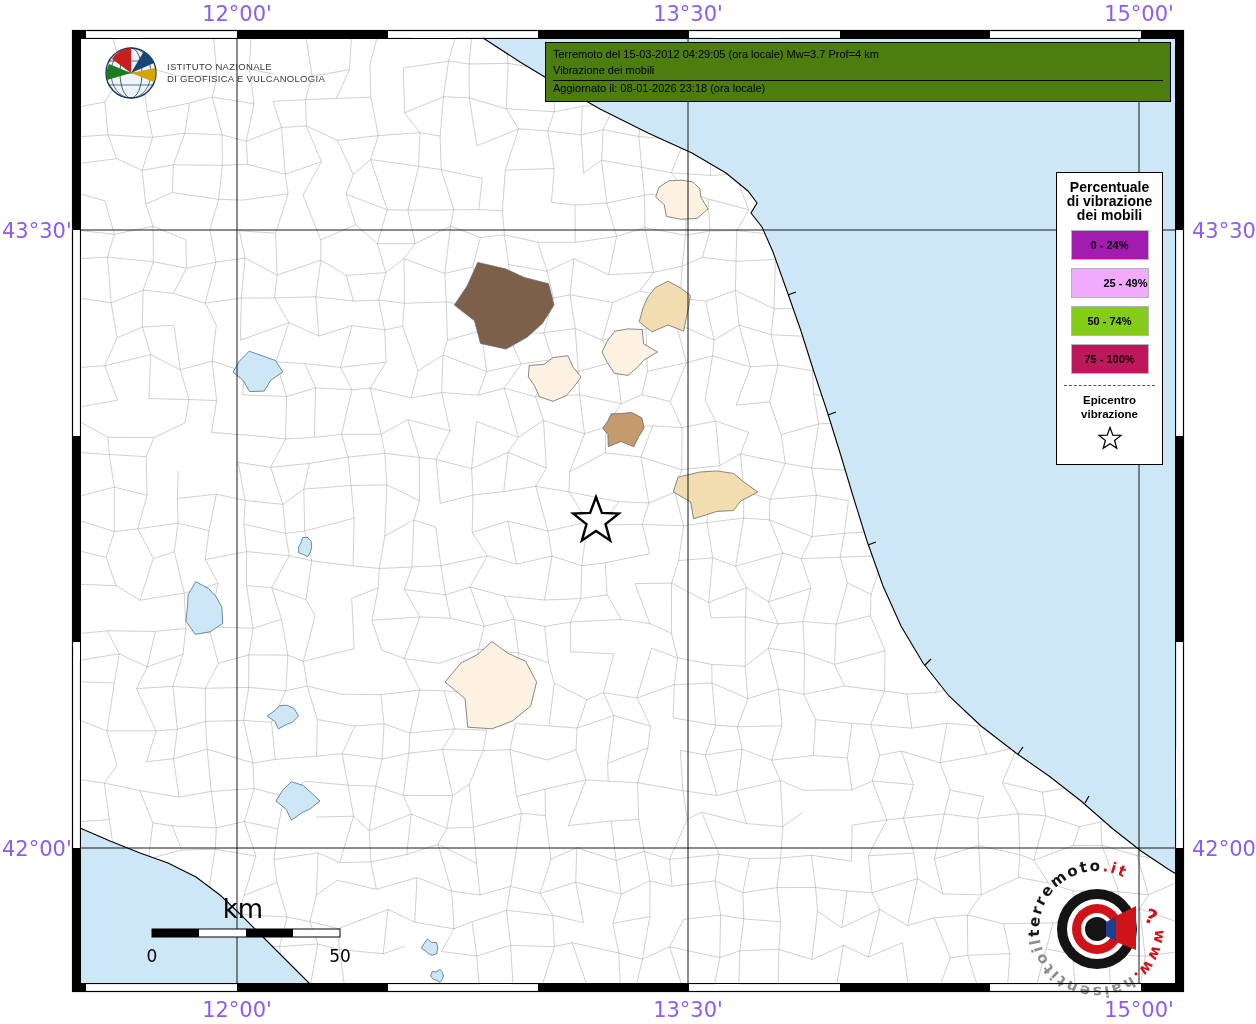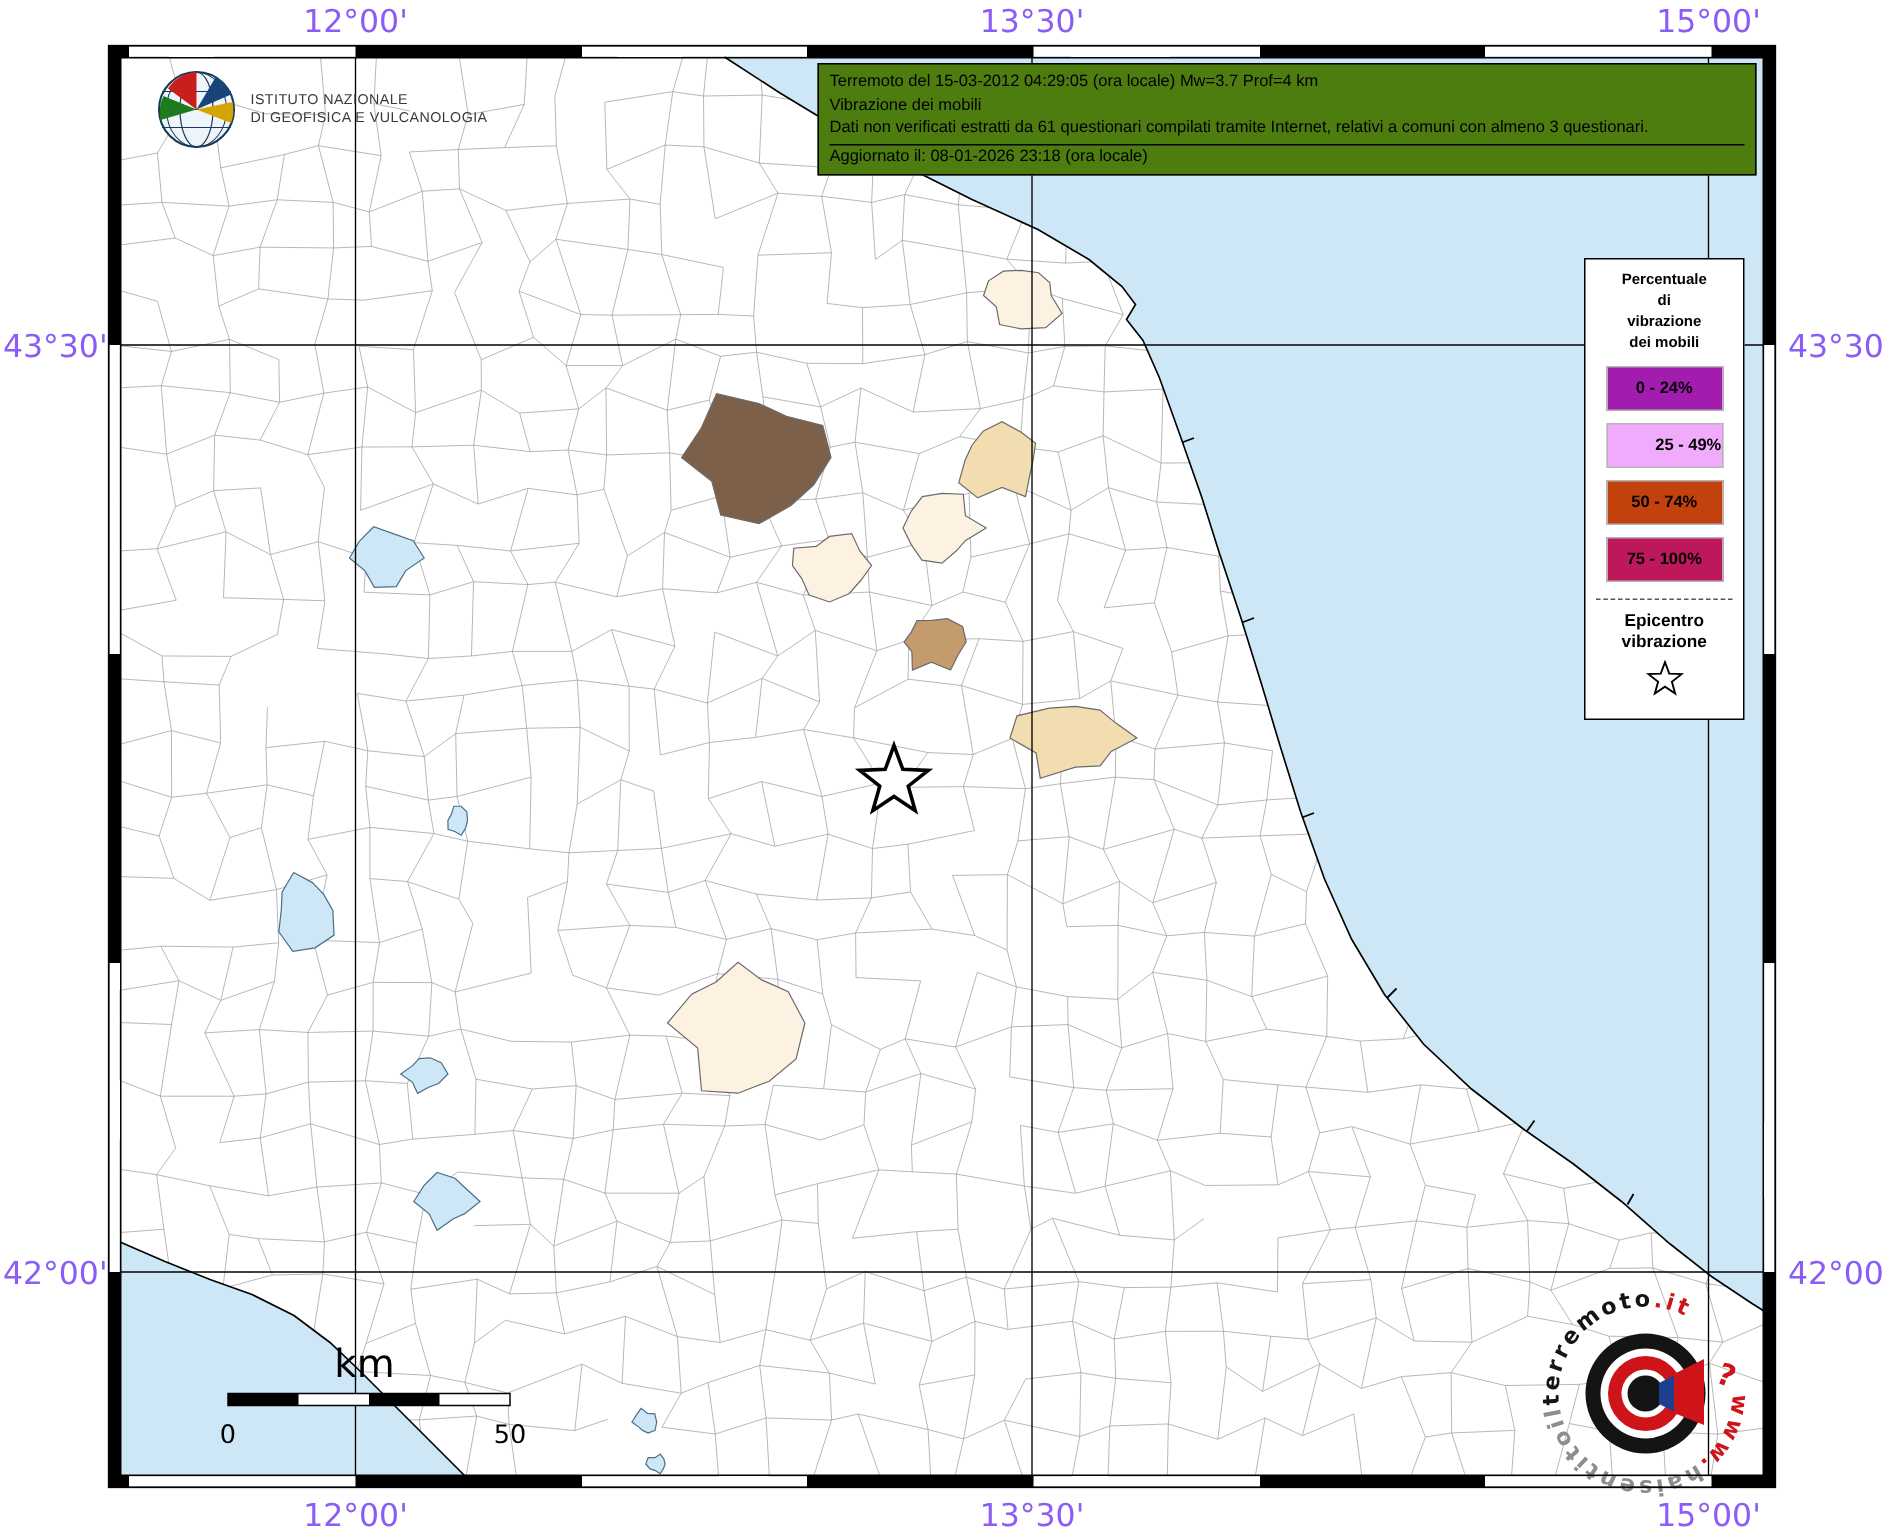--- a/index.html
+++ b/index.html
@@ -15,21 +15,21 @@
             border:1px solid #000;padding:4px 7px;
             font:11px/15.5px "Liberation Sans",sans-serif;color:#000;
             white-space:nowrap;overflow:hidden;}
   .info-updated{border-top:1px solid #000;margin-top:2px;padding-top:0;}
   .ingv{position:absolute;left:104px;top:46px;display:flex;align-items:center;}
   .ingv-text{margin-left:9px;font:9.5px/12px "Liberation Sans",sans-serif;color:#3a3a3a;
              letter-spacing:.3px;}
   .legend{position:absolute;left:1056px;top:172px;width:97px;background:#fff;
           border:1px solid #000;text-align:center;padding:7px 4px 8px;
           font-family:"Liberation Sans",sans-serif;color:#000;}
-  .legend-title{font-weight:bold;font-size:10px;line-height:14px;margin:0 18px 8px;}
+  .legend-title{font-weight:bold;font-size:14px;line-height:14px;margin:0 4px 8px;}
   .swatch{width:76px;height:28px;margin:8px auto;font-weight:bold;font-size:11px;
           line-height:28px;border:1px solid #b5b5b5;}
   .legend-divider{border-top:1px dashed #555;margin:11px 3px 7px;}
   .legend-epi{font-weight:bold;font-size:11.5px;line-height:14px;margin:0 4px;}
   .legend-star{width:26px;height:26px;margin-top:5px;}
 </style>
 </head>
 <body>
 
 <div id="stage">
@@ -172,29 +172,28 @@
     </svg>
     <div class="ingv-text">
       <div>ISTITUTO NAZIONALE</div>
       <div>DI GEOFISICA E VULCANOLOGIA</div>
     </div>
   </div>
 
   <div class="info-box">
     <div>Terremoto del 15-03-2012 04:29:05 (ora locale) Mw=3.7 Prof=4 km</div>
     <div>Vibrazione dei mobili</div>
-    <div>Dati non verificati estratti da 61 questionari compilati tramite Internet, relativi a comuni con almeno 3 questionari.</div>
     <div class="info-updated">Aggiornato il: 08-01-2026 23:18 (ora locale)</div>
   </div>
 
   <div class="legend">
     <div class="legend-title">Percentuale di vibrazione dei mobili</div>
     <div class="swatch" style="background: #a21caf;">0 - 24%</div>
     <div class="swatch" style="background: #f0abfc; text-align: right;">25 - 49%</div>
-    <div class="swatch" style="background: #c2410c;">50 - 74%</div>
+    <div class="swatch" style="background: #84cc16;">50 - 74%</div>
     <div class="swatch" style="background: #be185d;">75 - 100%</div>
     <div class="legend-divider"></div>
     <div class="legend-epi">Epicentro vibrazione</div>
     <svg class="legend-star" viewBox="-27 -27 54 54">
       <path d="M0,-24 L5.88,-8.09 L22.83,-7.42 L9.51,3.09 L14.11,19.42 L0,10 L-14.11,19.42
                L-9.51,3.09 L-22.83,-7.42 L-5.88,-8.09 Z" fill="#fff" stroke="#000" stroke-width="2.6"></path>
     </svg>
   </div>
 
 </div>

